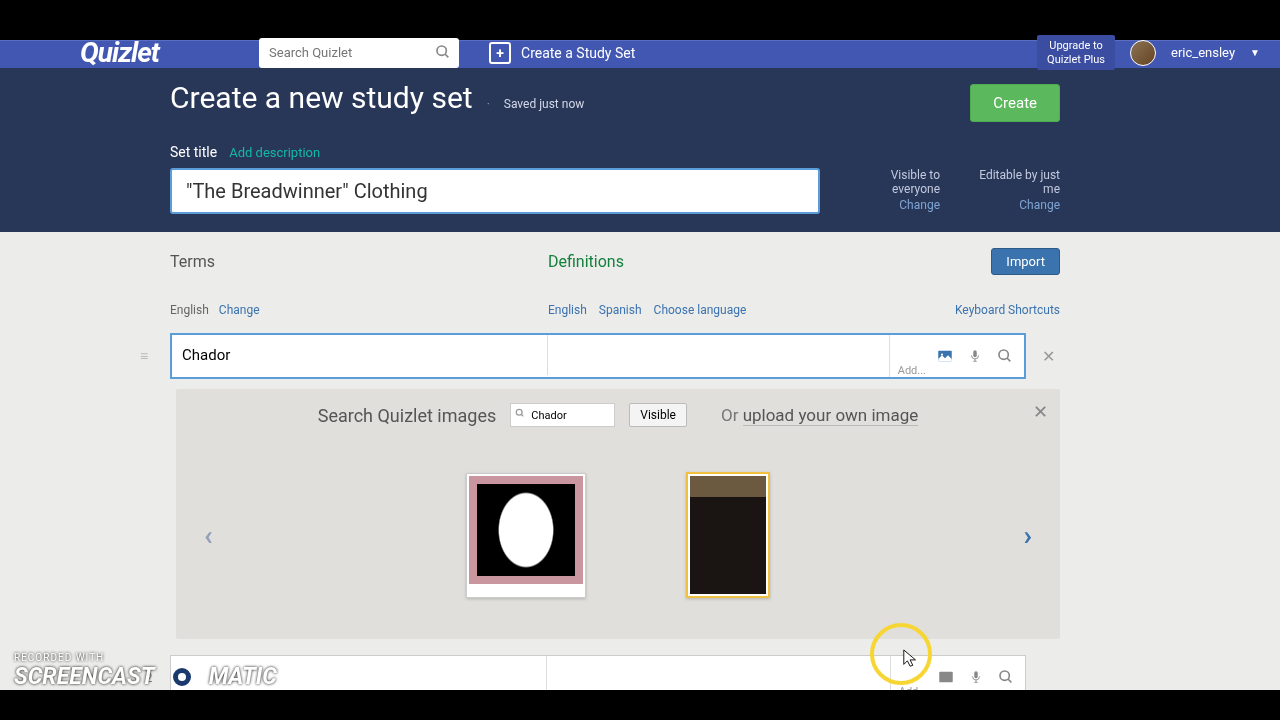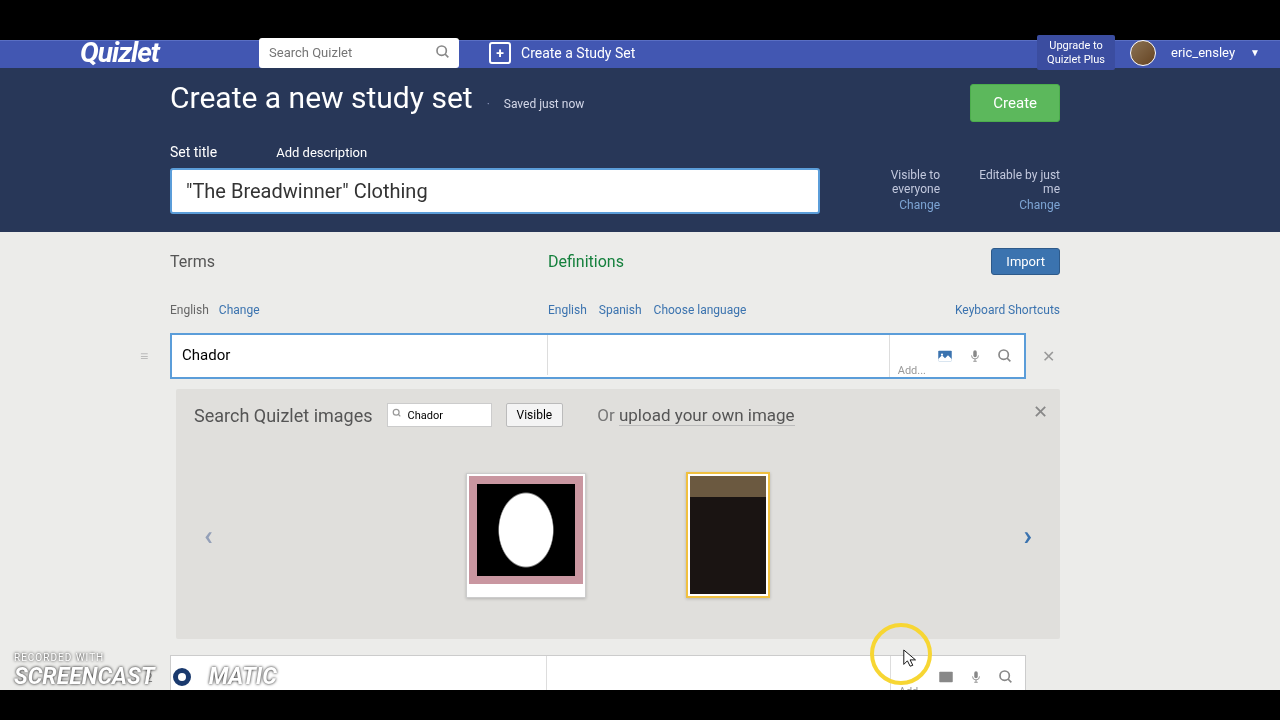--- a/index.html
+++ b/index.html
@@ -19,21 +19,21 @@
 .username { color: #fff; font-size: 13px; }
 .chevron-down { color: #fff; font-size: 10px; }
 .subheader { background: #283758; padding: 12px 0 18px; }
 .container { width: 890px; margin-left: 170px; }
 .title-row { display: flex; align-items: baseline; gap: 14px; }
 .page-title { color: #fff; font-size: 30px; font-weight: 400; }
 .saved-text { color: #d3d7e8; font-size: 12px; }
 .create-btn { margin-left: auto; background: #5cb85c; color: #fff; border: 1px solid #4cae4c; padding: 9px 22px; font-size: 15px; border-radius: 3px; }
 .set-title-row { margin-top: 22px; display: flex; align-items: baseline; gap: 12px; }
 .set-title-label { color: #fff; font-size: 14px; }
-.add-desc { color: #ffffff; font-size: 13px; margin-left: 47px; }
+.add-desc { color: #14b8a6; font-size: 13px; }
 .title-input-row { margin-top: 8px; display: flex; gap: 20px; align-items: flex-start; }
 .title-input { width: 665px; height: 46px; padding: 0 14px; font-size: 20px; border: 2px solid #5b9dd9; border-radius: 3px; background: #fff; color: #333; }
 .visibility-col { font-size: 12px; color: #c3c9de; text-align: right; min-width: 100px; }
 .change-link { color: #7da4d4; font-size: 12px; display: block; margin-top: 2px; text-align: right; }
 .main-area { background: #ececea; padding-top: 16px; min-height: 520px; }
 .columns-header { display: flex; align-items: center; }
 .col-terms { font-size: 16px; color: #555; width: 378px; }
 .col-defs { font-size: 16px; color: #15803d; flex: 1; }
 .import-btn { background: #3b73af; color: #fff; border: 1px solid #2e5a8a; padding: 5px 14px; font-size: 13px; border-radius: 3px; }
 .lang-row { margin-top: 28px; display: flex; font-size: 12px; color: #666; }
@@ -48,21 +48,21 @@
 .term-input { height: 40px; padding: 0 10px; font-size: 15px; border: none; outline: none; }
 .term-col { width: 376px; border-right: 1px solid #ddd; }
 .def-col { flex: 1; }
 .media-area { display: flex; align-items: center; gap: 8px; padding: 0 8px; border-left: 1px solid #ddd; color: #999; }
 .media-area .add-text { font-size: 11px; margin-top: 29px; }
 .icon-btn { width: 22px; height: 22px; display: flex; align-items: center; justify-content: center; color: #888; }
 .icon-btn.image { color: #3b73af; }
 .close-x { color: #999; font-size: 16px; margin-left: 4px; width: 18px; }
 .row-number { color: #888; font-size: 13px; width: 18px; text-align: center; }
 .image-panel { margin-top: 10px; background: #e0dfdc; padding: 14px 18px; position: relative; border-radius: 2px; margin-left: 6px; }
-.image-panel-header { display: flex; align-items: center; gap: 14px; }
+.image-panel-header { display: flex; align-items: center; gap: 14px; justify-content: center; }
 .search-images-label { font-size: 18px; color: #555; }
 .img-search-box { position: relative; }
 .img-search-input { width: 105px; height: 24px; padding: 0 6px 0 20px; font-size: 11px; border: 1px solid #ccc; background: #fff; }
 .img-search-mag { position: absolute; left: 5px; top: 5px; font-size: 10px; color: #999; }
 .small-search-btn { background: #f4f4f4; border: 1px solid #bbb; padding: 4px 10px; font-size: 12px; border-radius: 2px; }
 .or-text { color: #777; font-size: 17px; margin-left: 20px; }
 .upload-link { color: #555; font-size: 17px; border-bottom: 1px solid #bbb; }
 .panel-close { position: absolute; right: 12px; top: 12px; color: #888; font-size: 18px; }
 .image-carousel { margin-top: 18px; display: flex; align-items: center; position: relative; height: 180px; }
 .carousel-arrow { color: #94a0b8; font-size: 28px; font-weight: bold; padding: 0 10px; }

